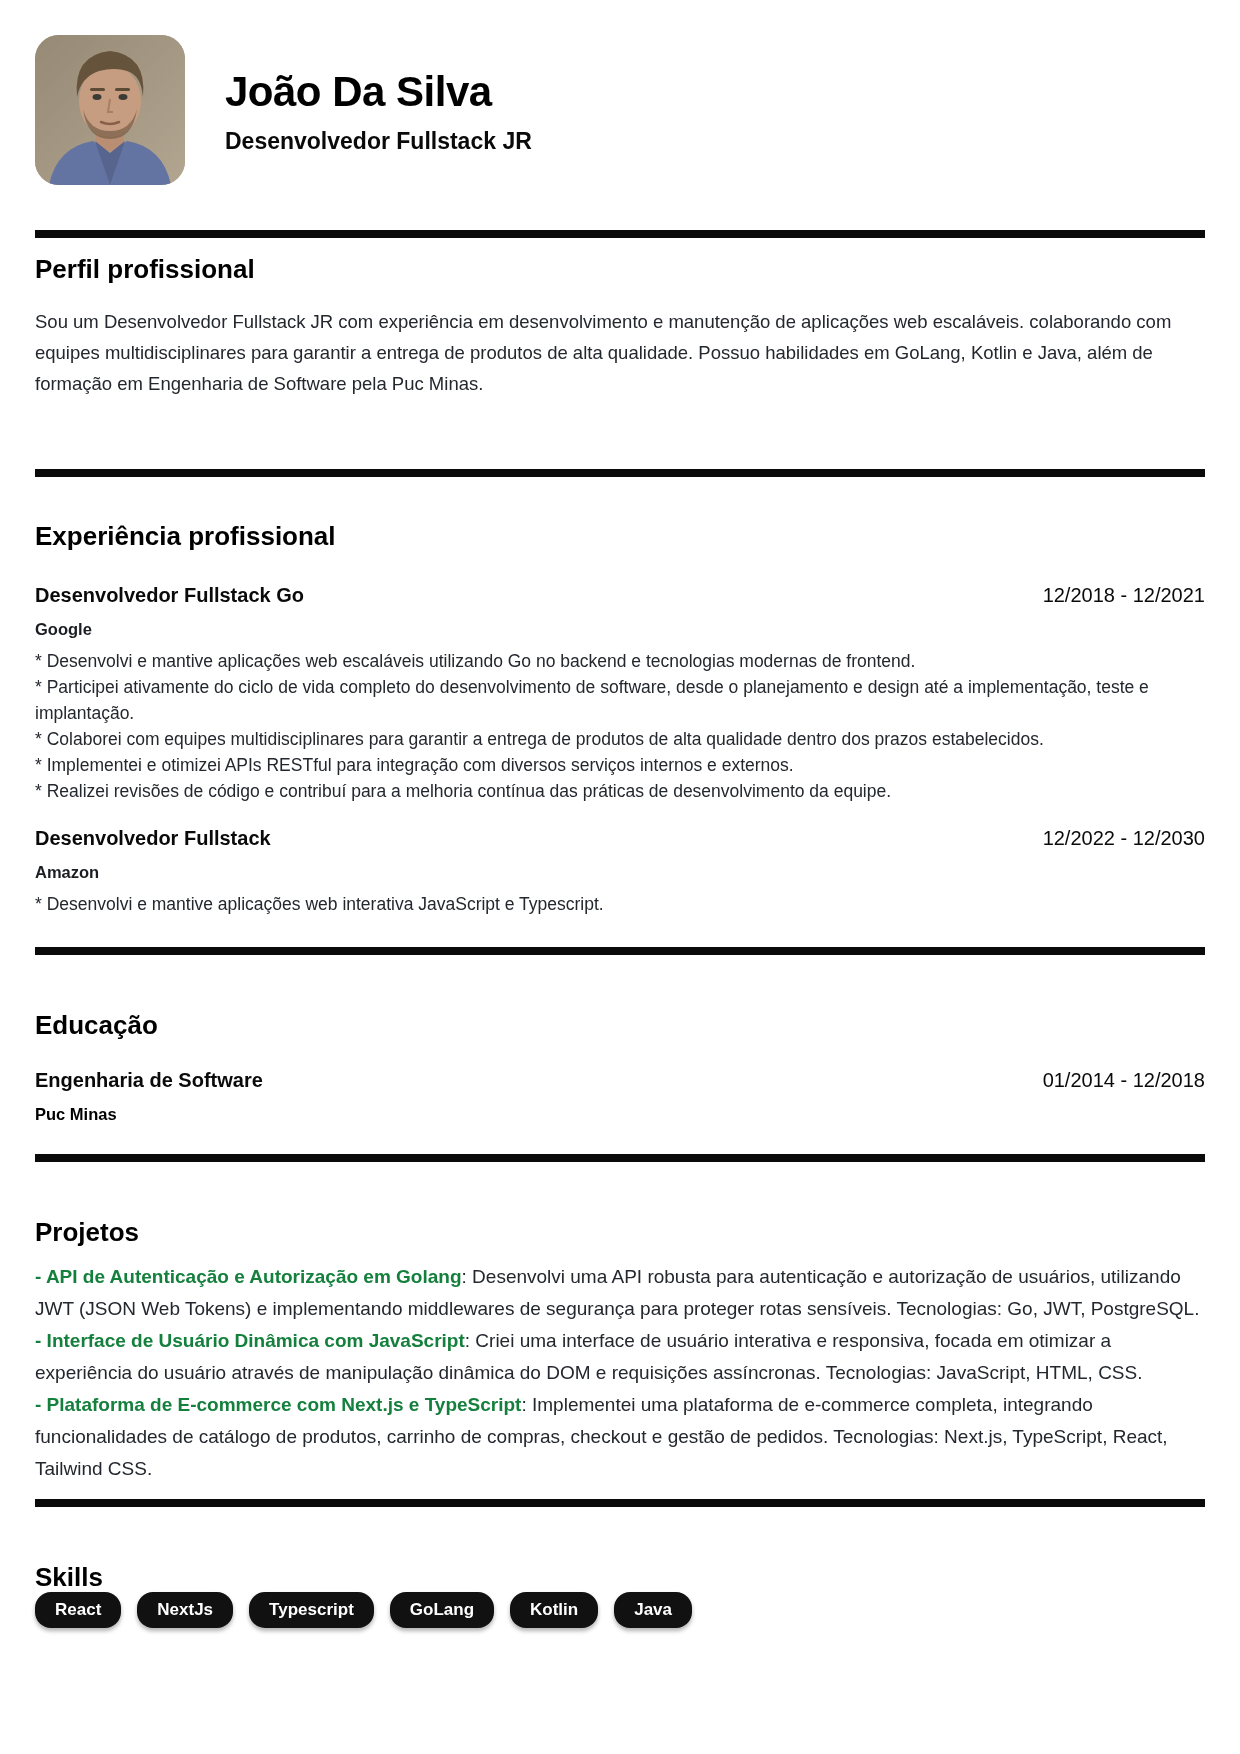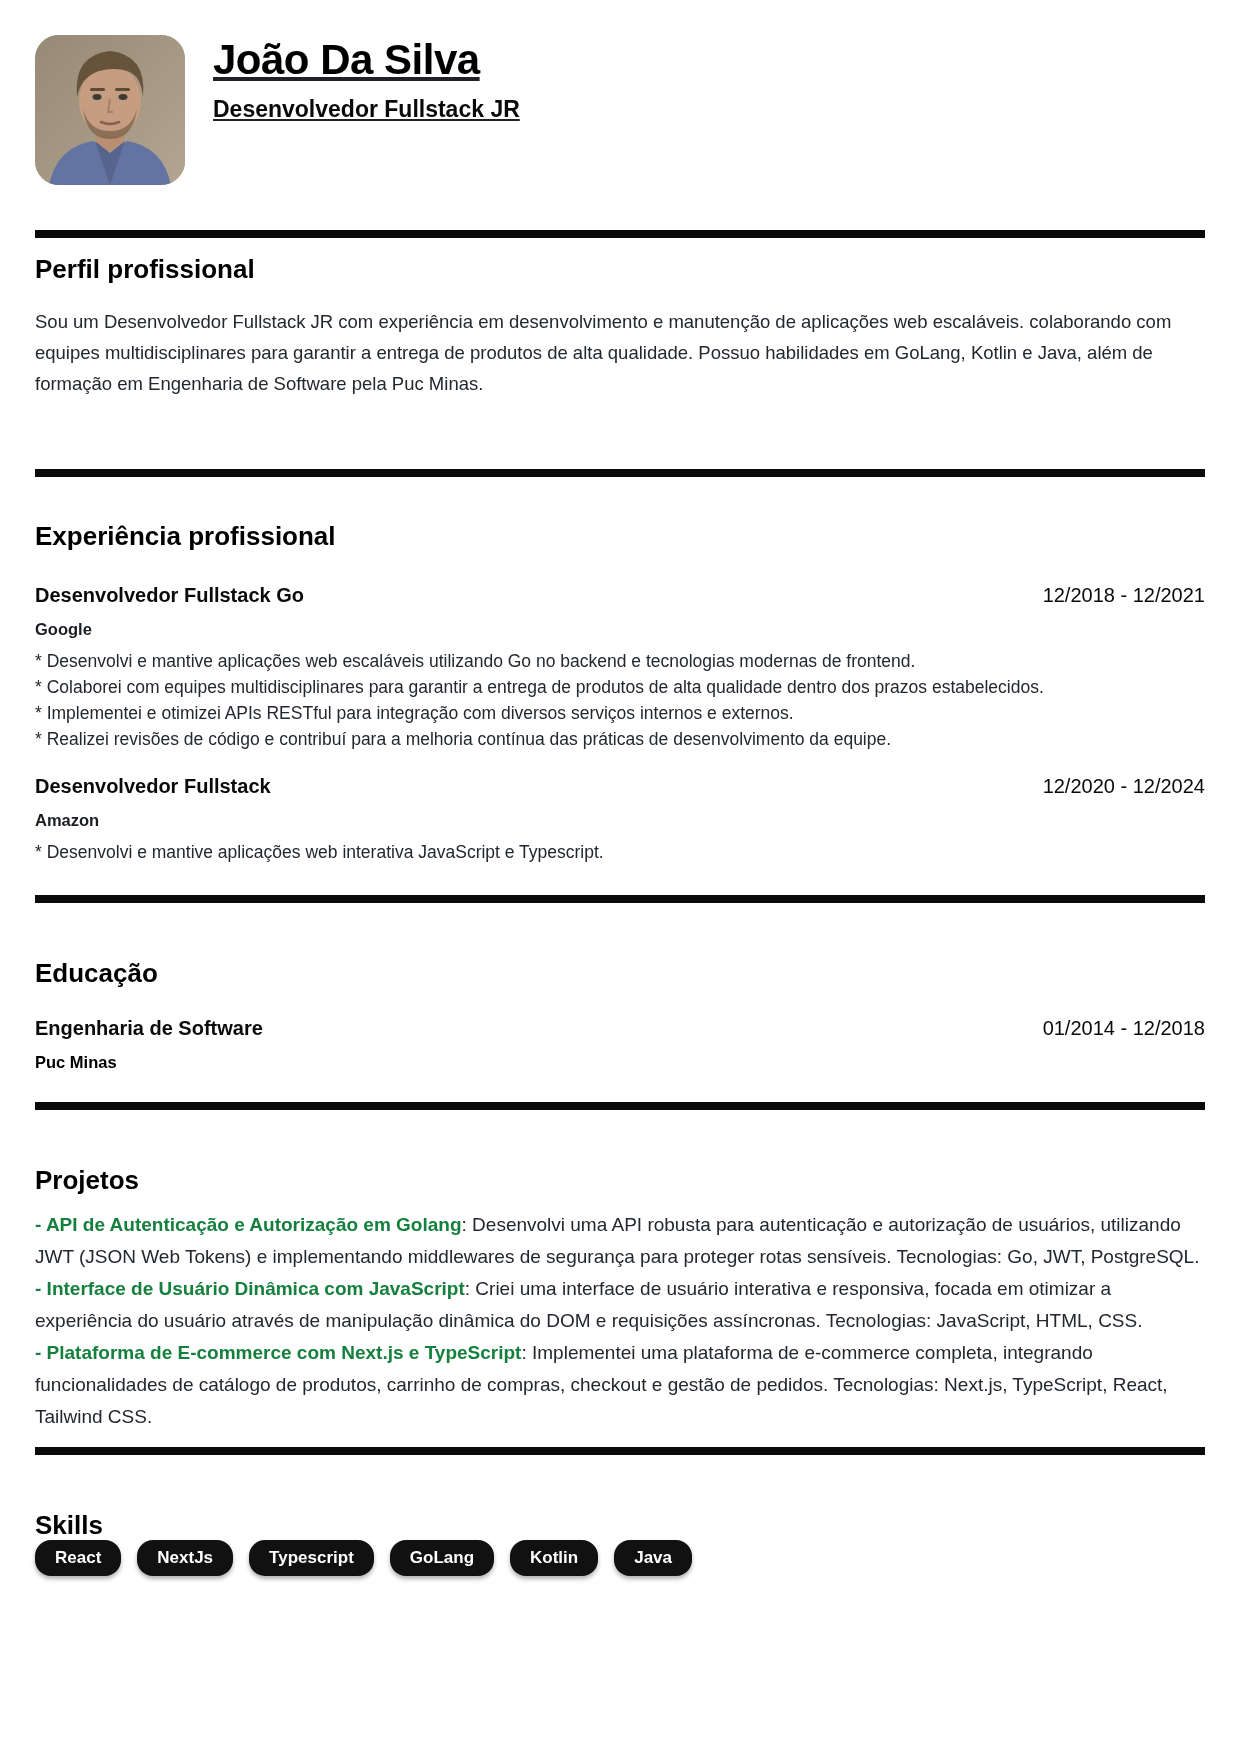--- a/index.html
+++ b/index.html
@@ -6,21 +6,21 @@
   html, body { margin: 0; padding: 0; background: #ffffff; }
   body {
     width: 1240px;
     min-height: 1754px;
     font-family: "Liberation Sans", sans-serif;
     color: #1f2329;
   }
   .page { padding: 0 35px 46px 35px; }
 
   
-  .header { display: flex; gap: 28px; padding-top: 35px; align-items: flex-start; text-decoration: underline; }
+  .header { display: flex; gap: 40px; padding-top: 35px; align-items: center; }
   .photo {
     width: 150px; height: 150px; border-radius: 24px; overflow: hidden;
     flex: 0 0 auto; background: #a89a85;
   }
   .photo svg { display: block; width: 100%; height: 100%; }
   .header-text { padding-top: 2px; }
   .name {
     font-size: 42px; font-weight: 700; color: #000;
     letter-spacing: -0.5px; margin: 0; line-height: 46px;
   }
@@ -118,28 +118,29 @@
   <div class="divider d2"></div>
   <h2 class="sec-h h-exp">Experiência profissional</h2>
 
   <div class="job-row first">
     <span class="job-title">Desenvolvedor Fullstack Go</span>
     <span class="job-dates">12/2018 - 12/2021</span>
   </div>
   <div class="company">Google</div>
   <div class="bullets">
     <p>* Desenvolvi e mantive aplicações web escaláveis utilizando Go no backend e tecnologias modernas de frontend.</p>
+    <p>* Participei ativamente do ciclo de vida completo do desenvolvimento de software, desde o planejamento e design até a implementação, teste e implantação.</p>
     <p>* Colaborei com equipes multidisciplinares para garantir a entrega de produtos de alta qualidade dentro dos prazos estabelecidos.</p>
     <p>* Implementei e otimizei APIs RESTful para integração com diversos serviços internos e externos.</p>
     <p>* Realizei revisões de código e contribuí para a melhoria contínua das práticas de desenvolvimento da equipe.</p>
   </div>
 
   <div class="job-row second">
     <span class="job-title">Desenvolvedor Fullstack</span>
-    <span class="job-dates">12/2020 - 12/2024</span>
+    <span class="job-dates">12/2022 - 12/2030</span>
   </div>
   <div class="company">Amazon</div>
   <div class="bullets">
     <p>* Desenvolvi e mantive aplicações web interativa JavaScript e Typescript.</p>
   </div>
 
   <div class="divider d3"></div>
   <h2 class="sec-h h-edu">Educação</h2>
   <div class="edu-row">
     <span class="job-title">Engenharia de Software</span>

